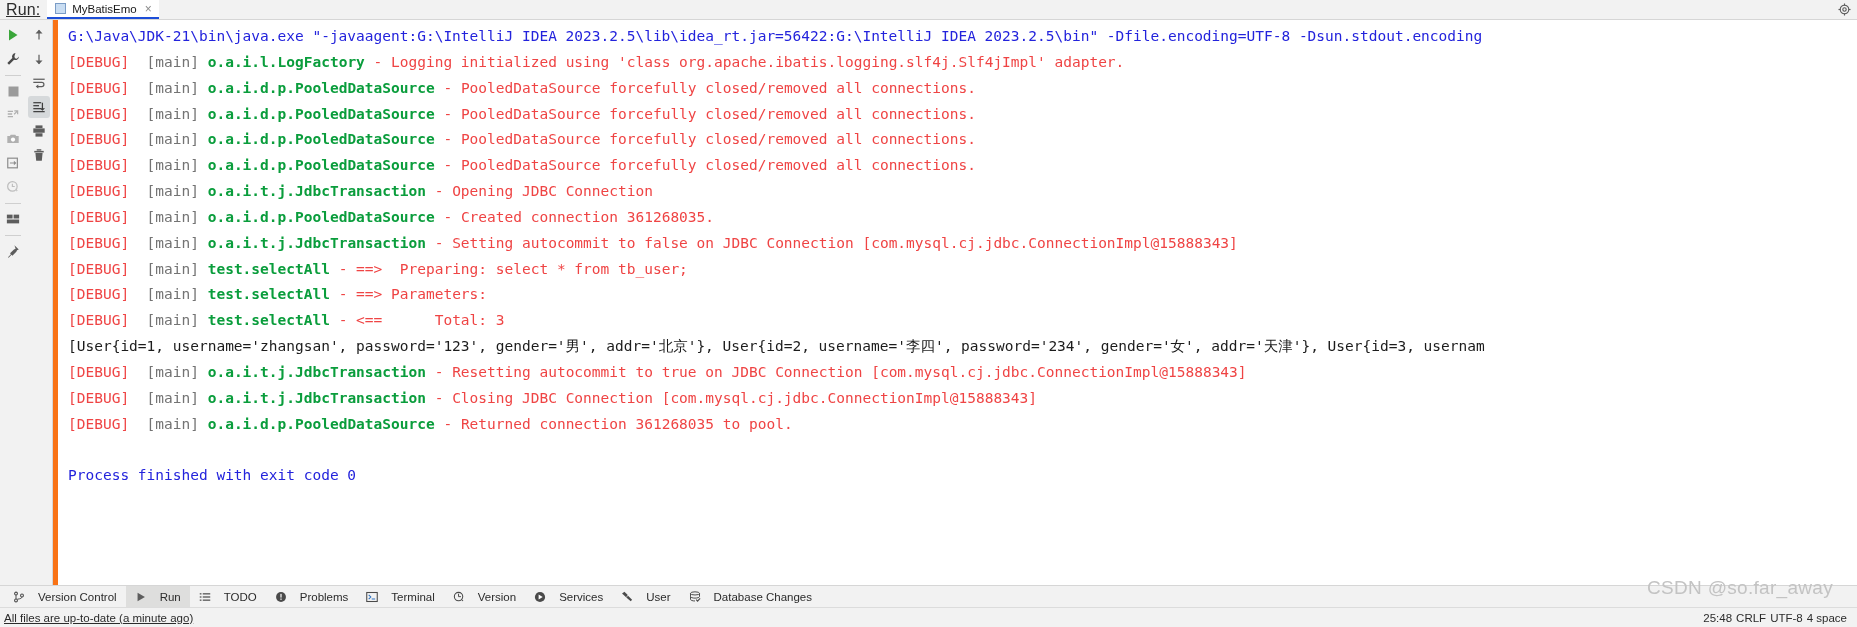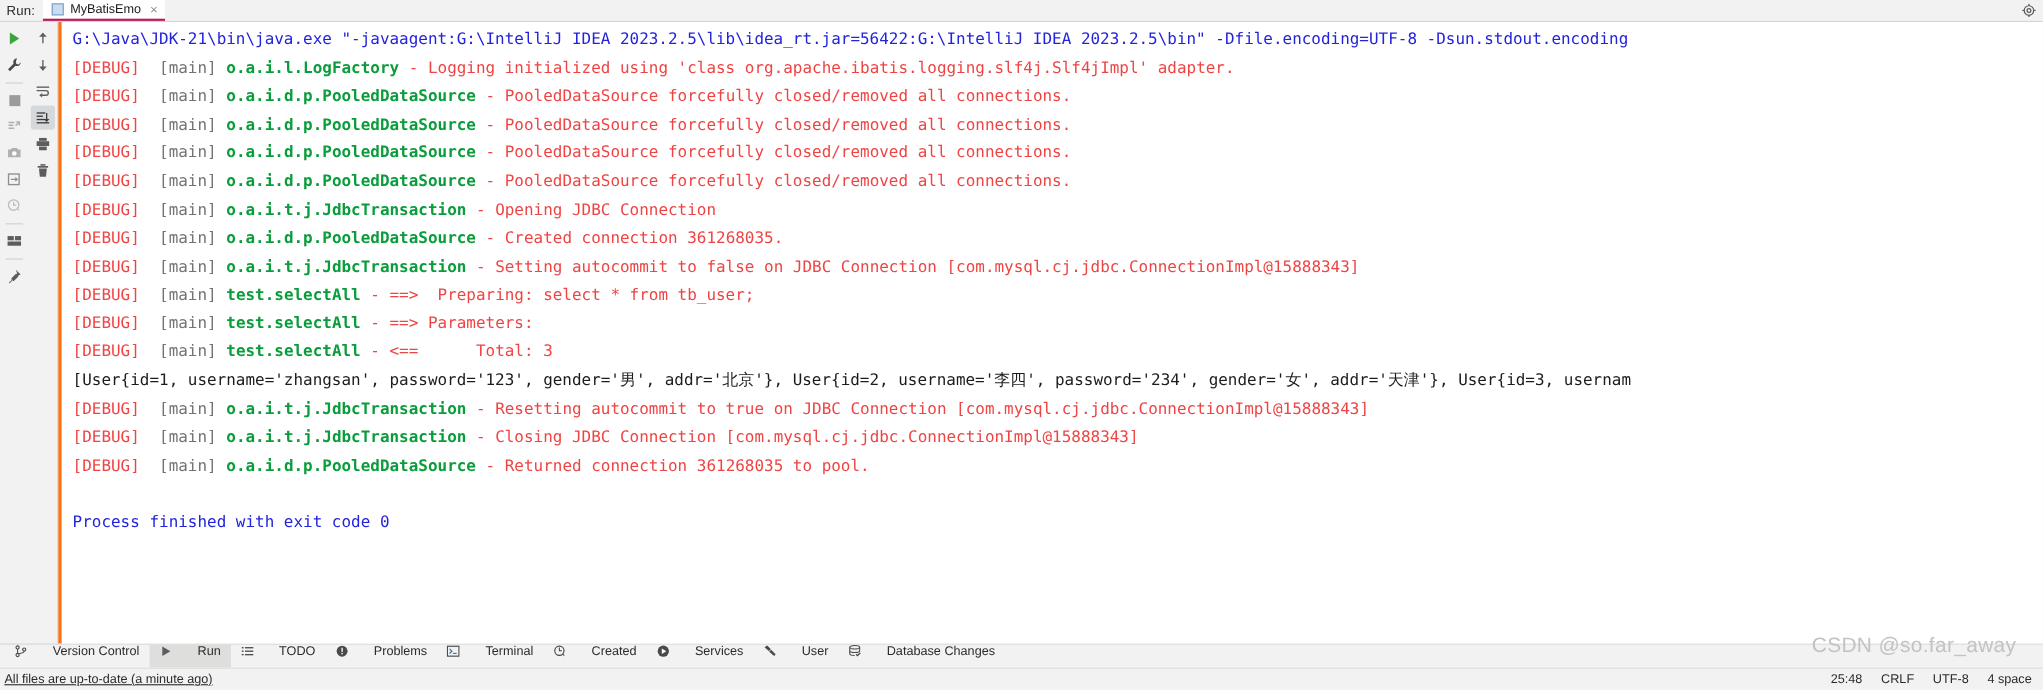--- a/index.html
+++ b/index.html
@@ -15,29 +15,30 @@
 
   
   .topbar{
     height:19px;min-height:19px;
     background:#f2f2f2;
     display:flex;align-items:center;
     border-bottom:1px solid #d6d6d6;
     position:relative;
   }
   .run-label{
-    font-size:12px;color:#2b2b2b;
+    font-size:16px;color:#2b2b2b;
     padding:0 7px 0 6px;
     letter-spacing:.1px;
+    text-decoration:underline;
   }
   .tab{
     display:flex;align-items:center;gap:6px;
     height:19px;padding:0 7px 0 8px;
     background:#ffffff;
-    border-bottom:2px solid #be185d;
+    border-bottom:2px solid #1d4ed8;
     box-sizing:border-box;
     position:relative;
   }
   .tab .tabicon{
     width:11px;height:11px;
     border:1.6px solid #7a9cc6;
     background:#c9ddf2;
     box-sizing:border-box;
     display:block;
   }
@@ -77,21 +78,21 @@
   .tsep{
     width:16px;height:1px;background:#cfcfcf;margin:3px 0 4px 0;
   }
 
   
   .console-wrap{
     flex:1;min-width:0;
     background:#ffffff;
     position:relative;
     overflow:hidden;
-    border-left:3px solid #f97316;
+    border-left:5px solid #f97316;
   }
   .console{
     padding:4px 0 0 0;
     font-family:"DejaVu Sans Mono","Liberation Mono",monospace;
     font-size:14.5px;
     line-height:25.85px;
     white-space:pre;
     overflow:hidden;
   }
   .ln{padding-left:10px;height:25.85px;white-space:pre;}
@@ -110,41 +111,41 @@
   
   .toolbar-bottom{
     height:21px;min-height:21px;
     background:#f2f2f2;
     border-top:1px solid #d6d6d6;
     display:flex;align-items:center;
     padding-left:4px;
     gap:0px;
   }
   .twbtn{
-    display:flex;gap:23px;
+    display:flex;align-items:center;gap:13px;
     height:21px;padding:0 9px;
     font-size:11.5px;color:#2b2b2b;
     box-sizing:border-box;
   }
   .twbtn.active{background:#dededd;}
   .twicon{width:12px;height:12px;display:inline-flex;align-items:center;justify-content:center;}
 
   
   .statusbar{
     height:19px;min-height:19px;
     background:#f2f2f2;
     border-top:1px solid #dcdcdc;
     display:flex;align-items:center;
     font-size:11.5px;color:#2b2b2b;
     padding-left:4px;
     position:relative;
   }
   .status-left{display:flex;align-items:center;gap:6px;text-decoration:underline;}
   .status-right{
-    margin-left:auto;display:flex;align-items:center;gap:17px;
+    margin-left:auto;display:flex;align-items:center;gap:4px;
     padding-right:10px;color:#2b2b2b;
   }
   .watermark{
     position:absolute;
     right:24px;bottom:28px;
     font-size:19px;
     color:#c3c3c3;
     font-family:"Liberation Sans",sans-serif;
     letter-spacing:.3px;
     pointer-events:none;
@@ -358,21 +359,21 @@
         <span>Terminal</span>
       </div>
       <div class="twbtn">
         <span class="twicon">
           <svg width="12" height="12" viewBox="0 0 16 16">
             <circle cx="7.4" cy="7.4" r="5.6" fill="none" stroke="#4a4a4a" stroke-width="1.4"></circle>
             <path d="M7.4 3.6 V7.5 H10.6" stroke="#4a4a4a" stroke-width="1.3" fill="none"></path>
             <path d="M10.6 9.8 L14 13.2 L12 13.4 L13 15z" fill="#4a4a4a"></path>
           </svg>
         </span>
-        <span>Created</span>
+        <span>Version</span>
       </div>
       <div class="twbtn">
         <span class="twicon">
           <svg width="12" height="12" viewBox="0 0 16 16">
             <circle cx="8" cy="8" r="6.8" fill="#4a4a4a"></circle>
             <path d="M6.2 4.7 L11.6 8 L6.2 11.3z" fill="#ffffff"></path>
           </svg>
         </span>
         <span>Services</span>
       </div>

